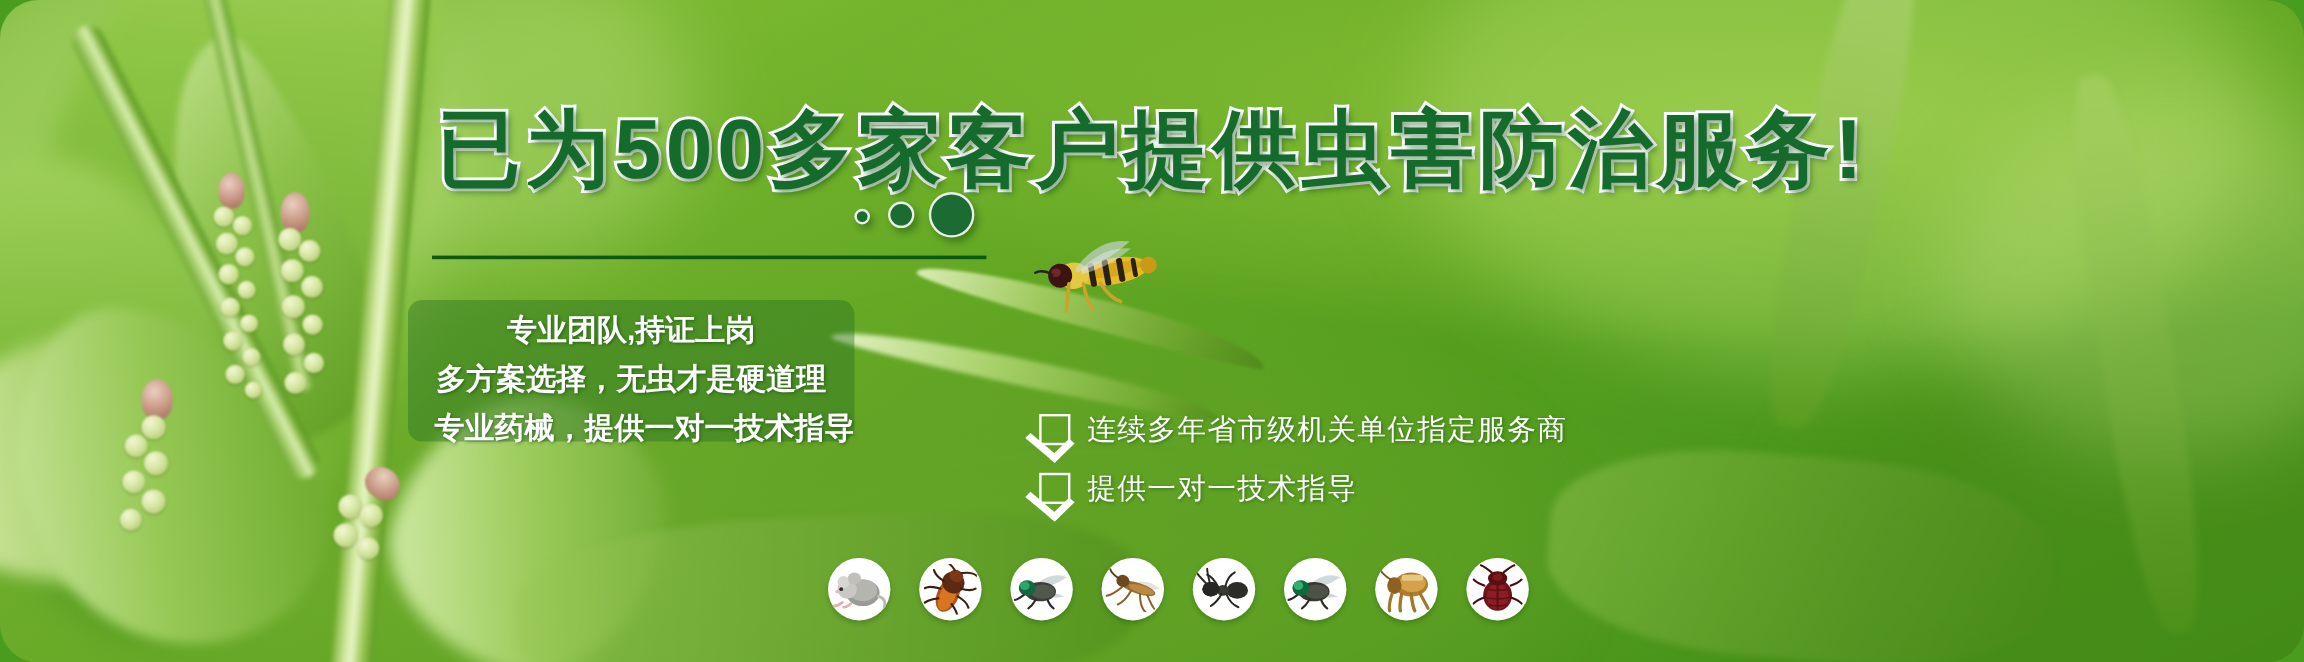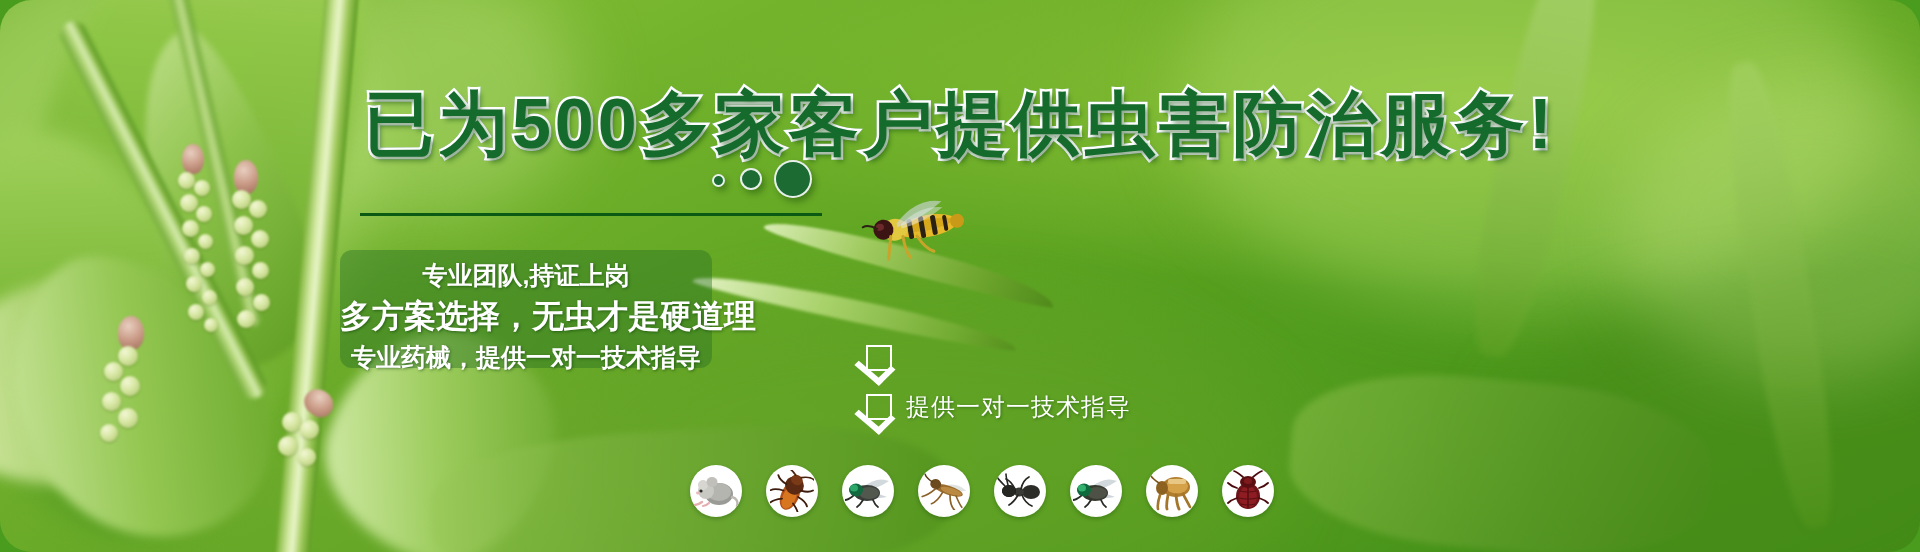--- a/index.html
+++ b/index.html
@@ -167,22 +167,22 @@
     color:#ffffff;
   }
   .claim {
     font-size:25px; font-weight:bold;
     line-height:41px;
     white-space:nowrap;
     text-shadow:1px 1px 3px rgba(0,50,0,.5);
     font-family:"Liberation Sans","DejaVu Sans",sans-serif;
   }
   .claim.c1 { font-size:25px;text-align:center; }
-  .claim.c2 { font-size:32px; }
-  .claim.c3 { font-size:25px; }
+  .claim.c2 { font-size:25px; }
+  .claim.c3 { font-size:25px;text-align:right; }
 
   
   .checklist { position:absolute; left:866px; top:333px; }
   .check-row { display:flex; align-items:center; height:49px; }
   .check-box {
     width:26px; height:26px;
     border:2px solid #ffffff;
     position:relative;
     margin-right:14px;
     flex:0 0 auto;
@@ -351,20 +351,21 @@
   <div class="panel-wide"></div>
   <div class="claims">
     <div class="claim c1">专业团队,持证上岗</div>
     <div class="claim c2">多方案选择，无虫才是硬道理</div>
     <div class="claim c3">专业药械，提供一对一技术指导</div>
   </div>
 
   <div class="checklist">
     <div class="check-row">
       <span class="check-box"></span>
+      <span class="check-text">连续多年省市级机关单位指定服务商</span>
     </div>
     <div class="check-row">
       <span class="check-box"></span>
       <span class="check-text">提供一对一技术指导</span>
     </div>
   </div>
 
   <div class="pests">
 
     <div class="pest" title="鼠">

